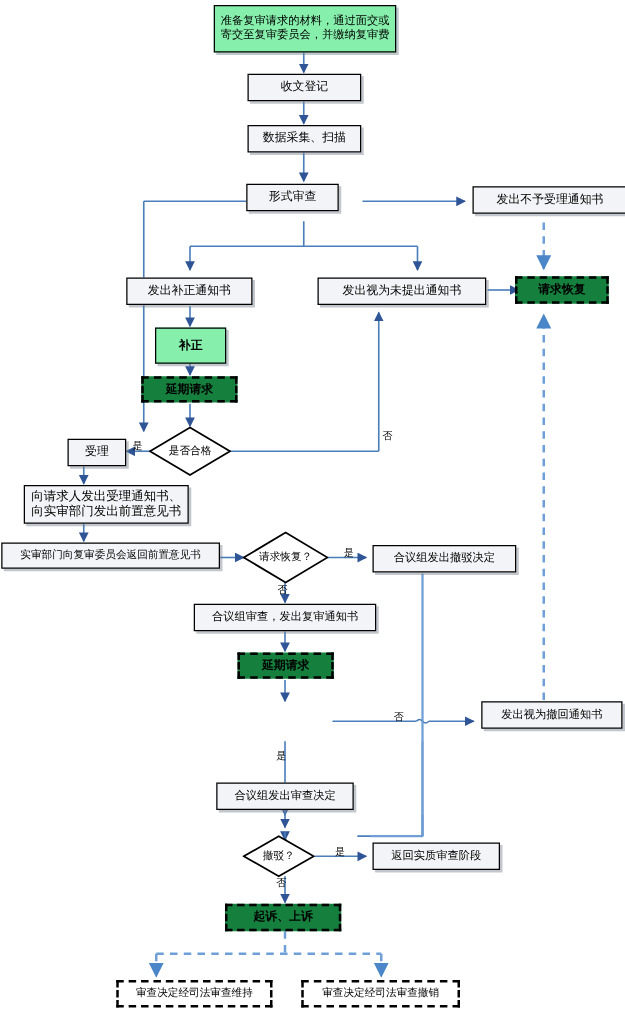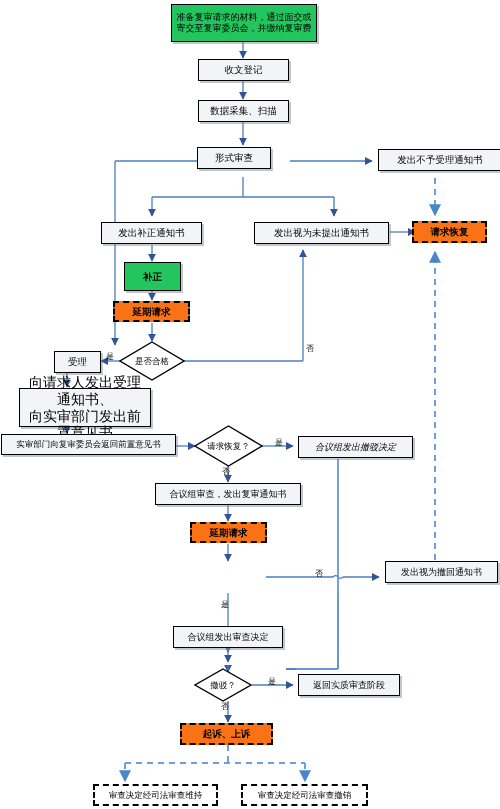--- a/index.html
+++ b/index.html
@@ -33,27 +33,27 @@
     white-space: nowrap;
   }
   
   .box {
     background: #f2f4f7;
     border: 1.5px solid #000;
     box-shadow: 2px 2px 0 rgba(120,130,145,0.45);
   }
   
   .box-yellow {
-    background: #22c55e;
+    background: #86efac;
     border: 1.5px solid #000;
     box-shadow: 2px 2px 0 rgba(120,130,145,0.45);
   }
   
   .box-dashed-yellow {
-    background: #f97316;
+    background: #15803d;
     border: 2px dashed #000;
   }
   
   .box-dashed {
     background: #ffffff;
     border: 2px dashed #000;
   }
   
   .diamond {
     background: transparent;
@@ -232,40 +232,40 @@
     <svg class="dshape" viewBox="0 0 66 40" preserveAspectRatio="none">
       <polygon points="33,1 65,20 33,39 1,20" fill="#ffffff" stroke="#000" stroke-width="1.4"></polygon>
     </svg>
     <span class="dlabel">是否合格</span>
   </div>
 
   <div class="node box" style="left:54px; top:351px; width:47px; height:22px; font-size:9.5px;">
     <span>受理</span>
   </div>
 
-  <div class="node box wrap2" style="left:19px; top:388px; width:132px; height:39px; font-size:14px;">
+  <div class="node box wrap2" style="left:19px; top:388px; width:132px; height:31px; font-size:10px;">
     <span style="display:block;">
       
       <span>向请求人发出受理通知书、</span><br>
       <span>向实审部门发出前置意见书</span>
     </span>
   </div>
 
   <div class="node box" style="left:1px; top:434px; width:175px; height:21px; font-size:8.5px;">
     <span>实审部门向复审委员会返回前置意见书</span>
   </div>
 
   <div class="node diamond" style="left:194px; top:425px; width:69px; height:42px; font-size:8.5px;">
     <svg class="dshape" viewBox="0 0 69 42" preserveAspectRatio="none">
       <polygon points="34.5,1 68,21 34.5,41 1,21" fill="#ffffff" stroke="#000" stroke-width="1.4"></polygon>
     </svg>
     <span class="dlabel">请求恢复？</span>
   </div>
 
-  <div class="node box" style="left:298px; top:436px; width:115px; height:22px; font-size:9px;font-style:italic;">
+  <div class="node box" style="left:298px; top:436px; width:115px; height:22px; font-size:9px;">
     <span>合议组发出撤驳决定</span>
   </div>
 
   <div class="node box" style="left:155px; top:483px; width:146px; height:22px; font-size:9px;">
     <span>合议组审查，发出复审通知书</span>
   </div>
 
   <div class="node box-dashed-yellow" style="left:190px; top:522px; width:77px; height:21px; font-size:9.5px; font-weight:bold;">
     <span>延期请求</span>
   </div>

